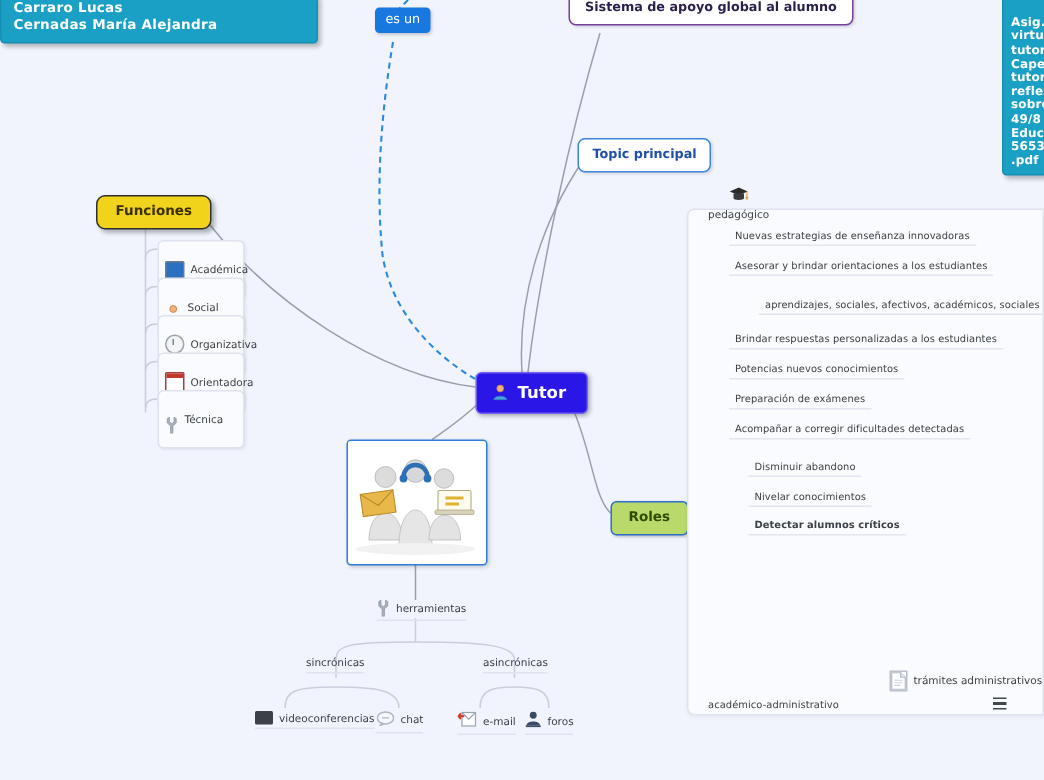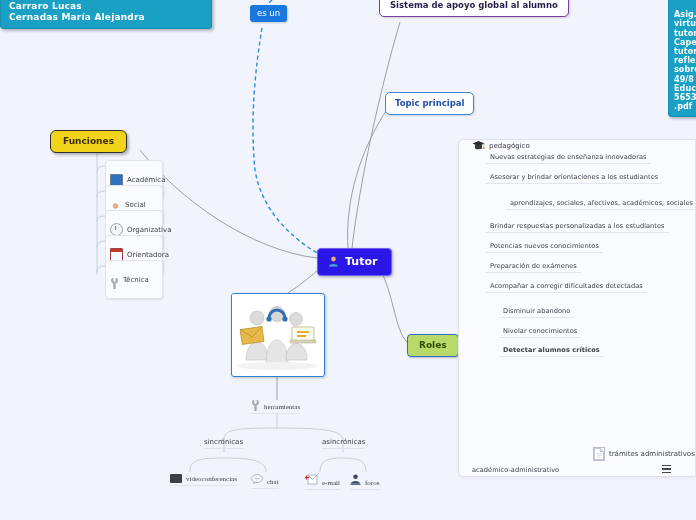--- a/index.html
+++ b/index.html
@@ -112,21 +112,21 @@
   }
 
   .n-funciones {
     background: #f1d31c;
     border: 1.5px solid #2f2f2f;
     color: #3b2f00;
     font-size: 9px;
     font-weight: bold;
     padding: 5px 12px 6px 12px;
     border-radius: 6px;
-    left: 50px; top: 130px;
+    left: 64px; top: 130px;
     box-shadow: 2px 2px 3px rgba(0,0,0,0.28);
   }
 
   .n-roles {
     background: #b9d96a;
     border: 1.5px solid #2f6fc8;
     color: #2e4d00;
     font-size: 9px;
     font-weight: bold;
     padding: 5px 11px 6px 11px;
@@ -198,24 +198,23 @@
     white-space: nowrap;
     display: flex; align-items: center; gap: 4px;
   }
 
   
   .tool-lbl {
     position: absolute;
     font-size: 7px;
     color: #3c4149;
     white-space: nowrap;
-    display: flex; align-items: flex-end; gap: 4px;
+    display: flex; align-items: center; gap: 4px;
     padding-bottom: 2px;
     border-bottom: 1px solid #dfe3ee;
-    font-family: Liberation Serif, serif;
   }
   .tool-plain {
     position: absolute;
     font-size: 7px;
     color: #3c4149;
     white-space: nowrap;
     padding-bottom: 2px;
     border-bottom: 1px solid #dfe3ee;
   }
 
@@ -408,21 +407,21 @@
       <rect x="58" y="46" width="26" height="3" rx="1" fill="#d7d2bb" stroke="#ada682" stroke-width=".5"></rect>
       <rect x="65" y="37" width="12" height="2" fill="#e2b02c"></rect>
       <rect x="65" y="41" width="9" height="2" fill="#e2b02c"></rect>
 
       <ellipse cx="45" cy="72" rx="40" ry="4" fill="#f2f2f2"></ellipse>
     </svg>
   </div>
 
   <div class="rpanel"></div>
 
-  <div class="topic-lbl" style="left:472px; top:140px;">
+  <div class="topic-lbl" style="left:472px; top:124px;flex-direction:column;">
     <span class="ic ic-cap">
       <svg width="13" height="11" viewBox="0 0 13 11">
         <path d="M6.5,1 L12.5,3.6 L6.5,6.2 L0.5,3.6 Z" fill="#2b2b2b"></path>
         <path d="M3,5 L3,8.2 C3,9.6 10,9.6 10,8.2 L10,5" fill="#3a3a3a"></path>
         <rect x="11.6" y="3.6" width=".7" height="4" fill="#d8a13a"></rect>
         <circle cx="11.95" cy="8" r="1.1" fill="#e0ae4a"></circle>
       </svg>
     </span>
     <span>pedagógico</span>
   </div>

